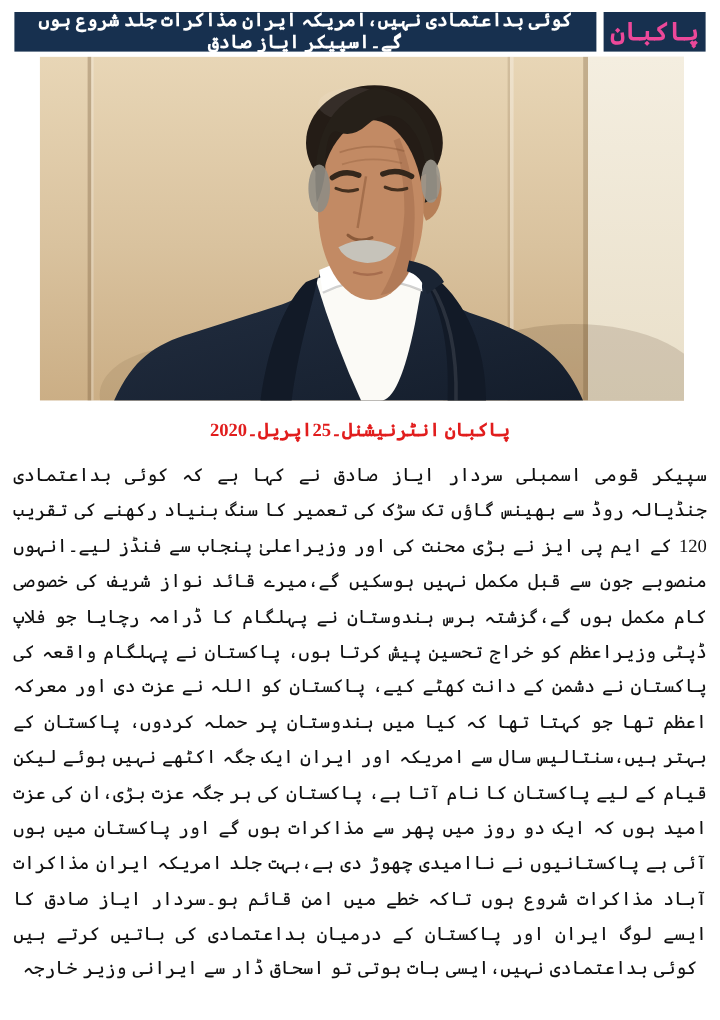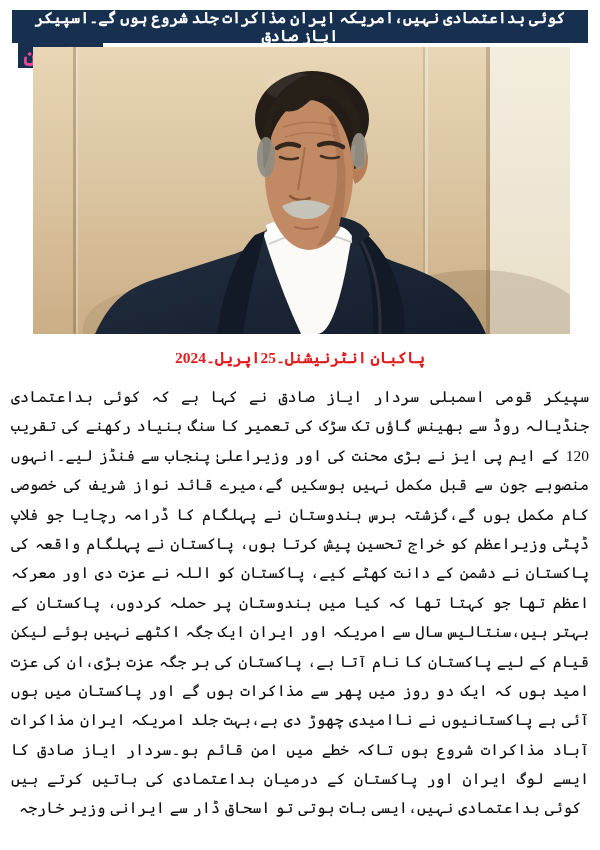--- a/index.html
+++ b/index.html
@@ -13,21 +13,20 @@
     position:relative;
     width:600px;height:850px;
     background:#ffffff;
     font-family:"Liberation Serif", serif;
     overflow:hidden;
   }
   
   .header{
     position:absolute;top:10px;left:12px;right:12px;height:33px;
     display:flex;
-    flex-direction:column;
   }
   .headline-bar{
     flex:1;height:100%;
     background:var(--navy);
     color:#fff;
     display:flex;align-items:center;justify-content:center;
     direction:rtl;
     font-size:15.5px;font-weight:bold;
     padding:0 8px;
     line-height:1.1;
@@ -163,21 +162,21 @@
 
         <path d="M249 159 Q272 147 297 159 Q289 173 271 172 Q254 170 249 159 Z" fill="#c6c3ba"></path>
 
         <path d="M262 180 Q273 184 285 180" stroke="rgba(140,80,55,0.5)" stroke-width="2" stroke-linecap="round" fill="none"></path>
 
         <path d="M308 170 Q330 174 337 188 L323 198 Q318 182 306 179 Z" fill="#1a2433"></path>
       </g>
     </svg>
   </figure>
 
-  <div class="dateline">پاکبان انٹرنیشنل۔25اپریل۔2024</div>
+  <div class="dateline">پاکبان انٹرنیشنل۔25اپریل۔2020</div>
 
   <div class="article">
       <div class="body-line" dir="rtl">سپیکر قومی اسمبلی سردار ایاز صادق نے کہا ہے کہ کوئی بداعتمادی نہیں،امریکہ ایران مذاکرات جلد شروع ہوں گے۔صوبائی دارالحکومت کے</div>
       <div class="body-line" dir="rtl">جنڈیالہ روڈ سے بھینس گاؤں تک سڑک کی تعمیر کا سنگ بنیاد رکھنے کی تقریب سے خطاب کرتے ہوئے سردار ایاز صادق کا کہنا تھا کہ این اے</div>
       <div class="body-line" dir="rtl">120 کے ایم پی ایز نے بڑی محنت کی اور وزیراعلیٰ پنجاب سے فنڈز لیے۔انہوں نے کہا کہ اتنے گرم موسم میں سڑکوں کا افتتاح نہ کریں تو یہ</div>
       <div class="body-line" dir="rtl">منصوبے جون سے قبل مکمل نہیں ہوسکیں گے،میرے قائد نواز شریف کی خصوصی شفقت سے اس قابل ہوئے،اس سال کے آخر تک ترقیاتی</div>
       <div class="body-line" dir="rtl">کام مکمل ہوں گے،گزشتہ برس ہندوستان نے پہلگام کا ڈرامہ رچایا جو فلاپ ہوا۔سپیکر قومی اسمبلی کا کہنا تھا کہ وزیراعظم،فیلڈ مارشل اور</div>
       <div class="body-line" dir="rtl">ڈپٹی وزیراعظم کو خراج تحسین پیش کرتا ہوں، پاکستان نے پہلگام واقعہ کی غیر جانبدار تحقیقات کا مطالبہ کیا، پھر بھارت نے حملہ کیا اور</div>
       <div class="body-line" dir="rtl">پاکستان نے دشمن کے دانت کھٹے کیے، پاکستان کو اللہ نے عزت دی اور معرکہ حق میں فتح دلائی۔سردار ایاز صادق کا کہنا تھا کہ ایک وہ وزیر</div>
       <div class="body-line" dir="rtl">اعظم تھا جو کہتا تھا کہ کیا میں ہندوستان پر حملہ کردوں، پاکستان کے چین،امریکہ،سعودی عرب،ایران سمیت تمام ممالک کے ساتھ تعلقات</div>

